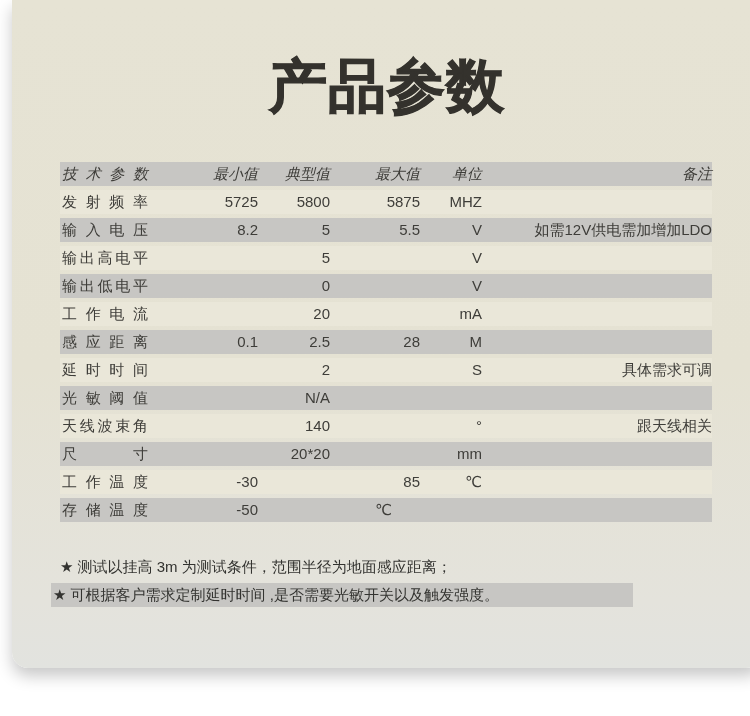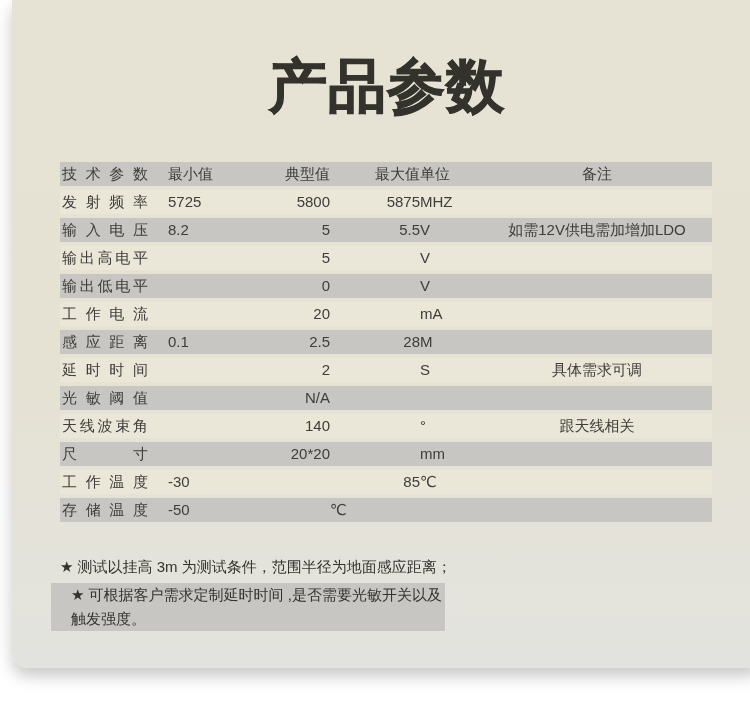--- a/index.html
+++ b/index.html
@@ -14,31 +14,31 @@
   .title {
     padding-top:50px; height:122px; text-align:center;
     font-size:58px; line-height:72px; font-weight:bold; color:#34322d;
     letter-spacing:1px; -webkit-text-stroke:1px #34322d;
   }
   .spec-table { margin:40px 0 0 48px; width:652px; }
   .row { display:flex; height:24px; line-height:24px; margin-bottom:4px;
          font-size:15px; color:#3e3d39; }
   .row-gray { background:#c7c6c3; }
   .row-light { background:#eae7d9; }
-  .row-head { background:#c7c6c3; }
+  .row-head { background:#c7c6c3;font-style:italic; }
   .c-name { width:88px; padding-left:2px; margin-right:20px;
             text-align:justify; text-align-last:justify; }
-  .c-min  { width:90px; text-align:left; }
+  .c-min  { width:90px; text-align:right; }
   .c-typ  { width:72px; text-align:right; }
   .c-max  { width:90px; text-align:right; }
-  .c-unit { width:62px; text-align:left; }
-  .c-note { flex:1; text-align:center; white-space:nowrap; }
+  .c-unit { width:62px; text-align:right; }
+  .c-note { flex:1; text-align:right; white-space:nowrap; }
   .footnotes { margin:33px 4px 0 0; }
   .footnote { font-size:15px; line-height:24px; color:#333330; margin-left:48px; }
-  .footnote.highlight { margin-left:39px; padding-left:20px; width:394px;
+  .footnote.highlight { margin-left:39px; padding-left:2px; width:582px;
                         background:#c7c6c3; margin-top:4px; }
 </style>
 </head>
 <body>
 
 <div class="card">
 
   <div class="title">产品参数</div>
 
   <div class="spec-table">

